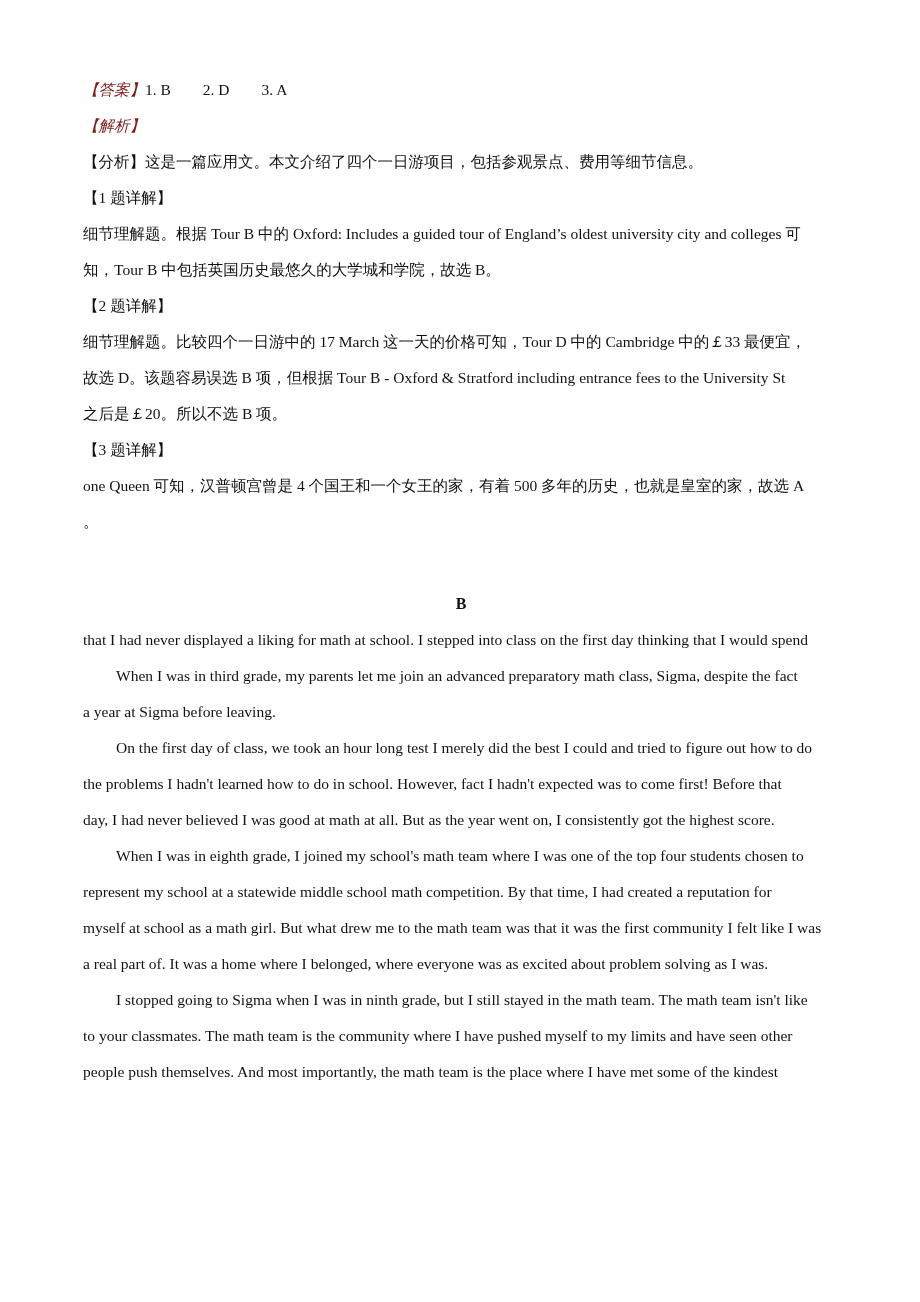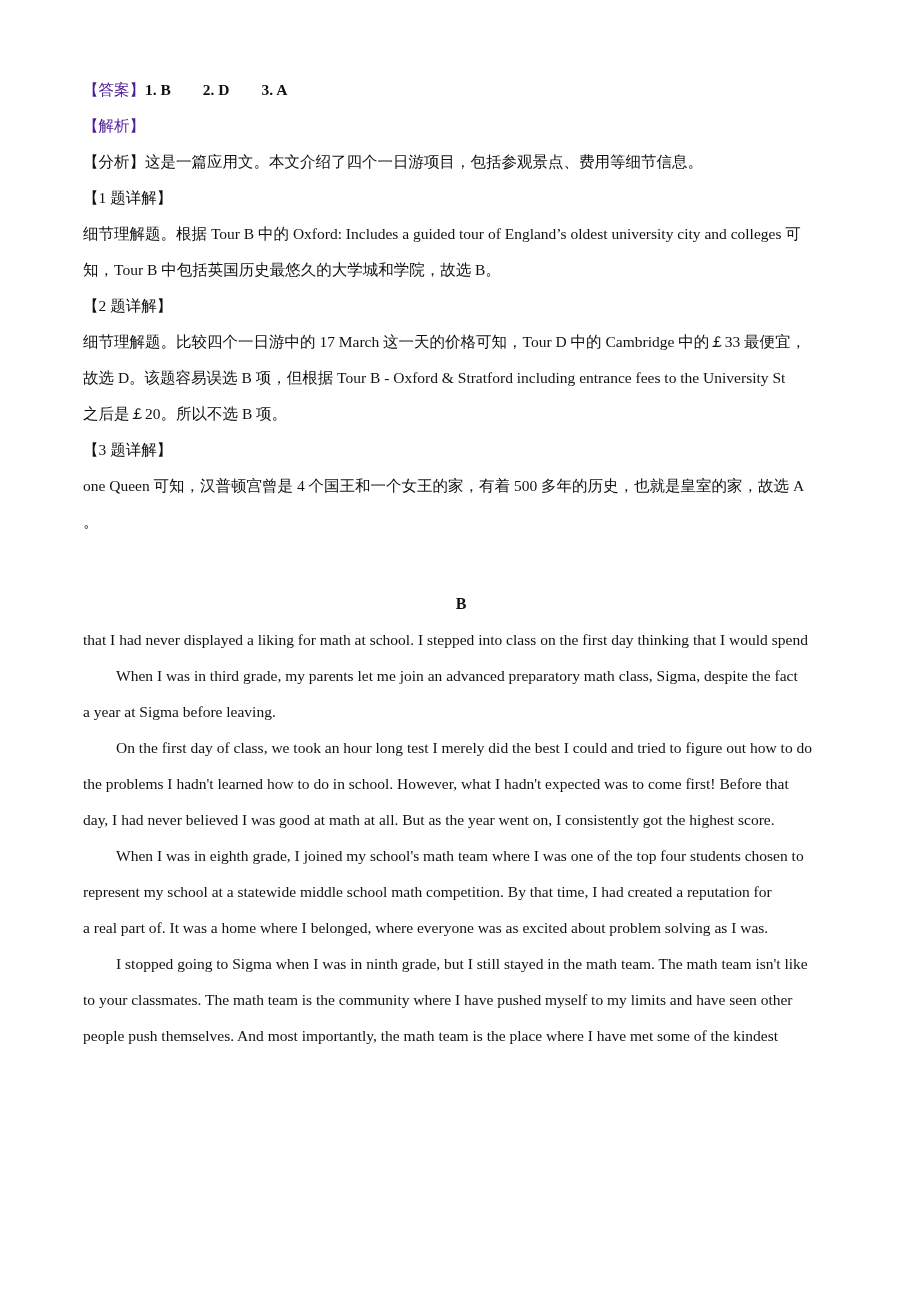--- a/index.html
+++ b/index.html
@@ -21,25 +21,25 @@
       left: 83px;
       top: 72px;
       width: 756px;
     }
     .line {
       line-height: 36px;
       height: 36px;
       white-space: nowrap;
     }
     .blue {
-      color: #4c1d95;
+      color: #7f1d1d;
+      font-style: italic;
     }
     .answers span.ans {
       display: inline-block;
-      font-weight: bold;
     }
     .answers .gap {
       display: inline-block;
       width: 32px;
     }
     .spacer {
       height: 36px;
     }
     .section-title {
       text-align: center;
@@ -92,27 +92,28 @@
   <div class="section-title">B</div>
 
   <div>
     <div class="line">that I had never displayed a liking for math at school. I stepped into class on the first day thinking that I would spend</div>
     <div class="line para-first">When I was in third grade, my parents let me join an advanced preparatory math class, Sigma, despite the fact</div>
     <div class="line">a year at Sigma before leaving.</div>
   </div>
 
   <div>
     <div class="line para-first">On the first day of class, we took an hour long test I merely did the best I could and tried to figure out how to do</div>
-    <div class="line">the problems I hadn't learned how to do in school. However, what I hadn't expected was to come first! Before that</div>
+    <div class="line">the problems I hadn't learned how to do in school. However, fact I hadn't expected was to come first! Before that</div>
     <div class="line">day, I had never believed I was good at math at all. But as the year went on, I consistently got the highest score.</div>
   </div>
 
   <div>
     <div class="line para-first">When I was in eighth grade, I joined my school's math team where I was one of the top four students chosen to</div>
     <div class="line">represent my school at a statewide middle school math competition. By that time, I had created a reputation for</div>
+    <div class="line">myself at school as a math girl. But what drew me to the math team was that it was the first community I felt like I was</div>
     <div class="line">a real part of. It was a home where I belonged, where everyone was as excited about problem solving as I was.</div>
   </div>
 
   <div>
     <div class="line para-first">I stopped going to Sigma when I was in ninth grade, but I still stayed in the math team. The math team isn't like</div>
     <div class="line">to your classmates. The math team is the community where I have pushed myself to my limits and have seen other</div>
     <div class="line">people push themselves. And most importantly, the math team is the place where I have met some of the kindest</div>
   </div>
 
 </div>

